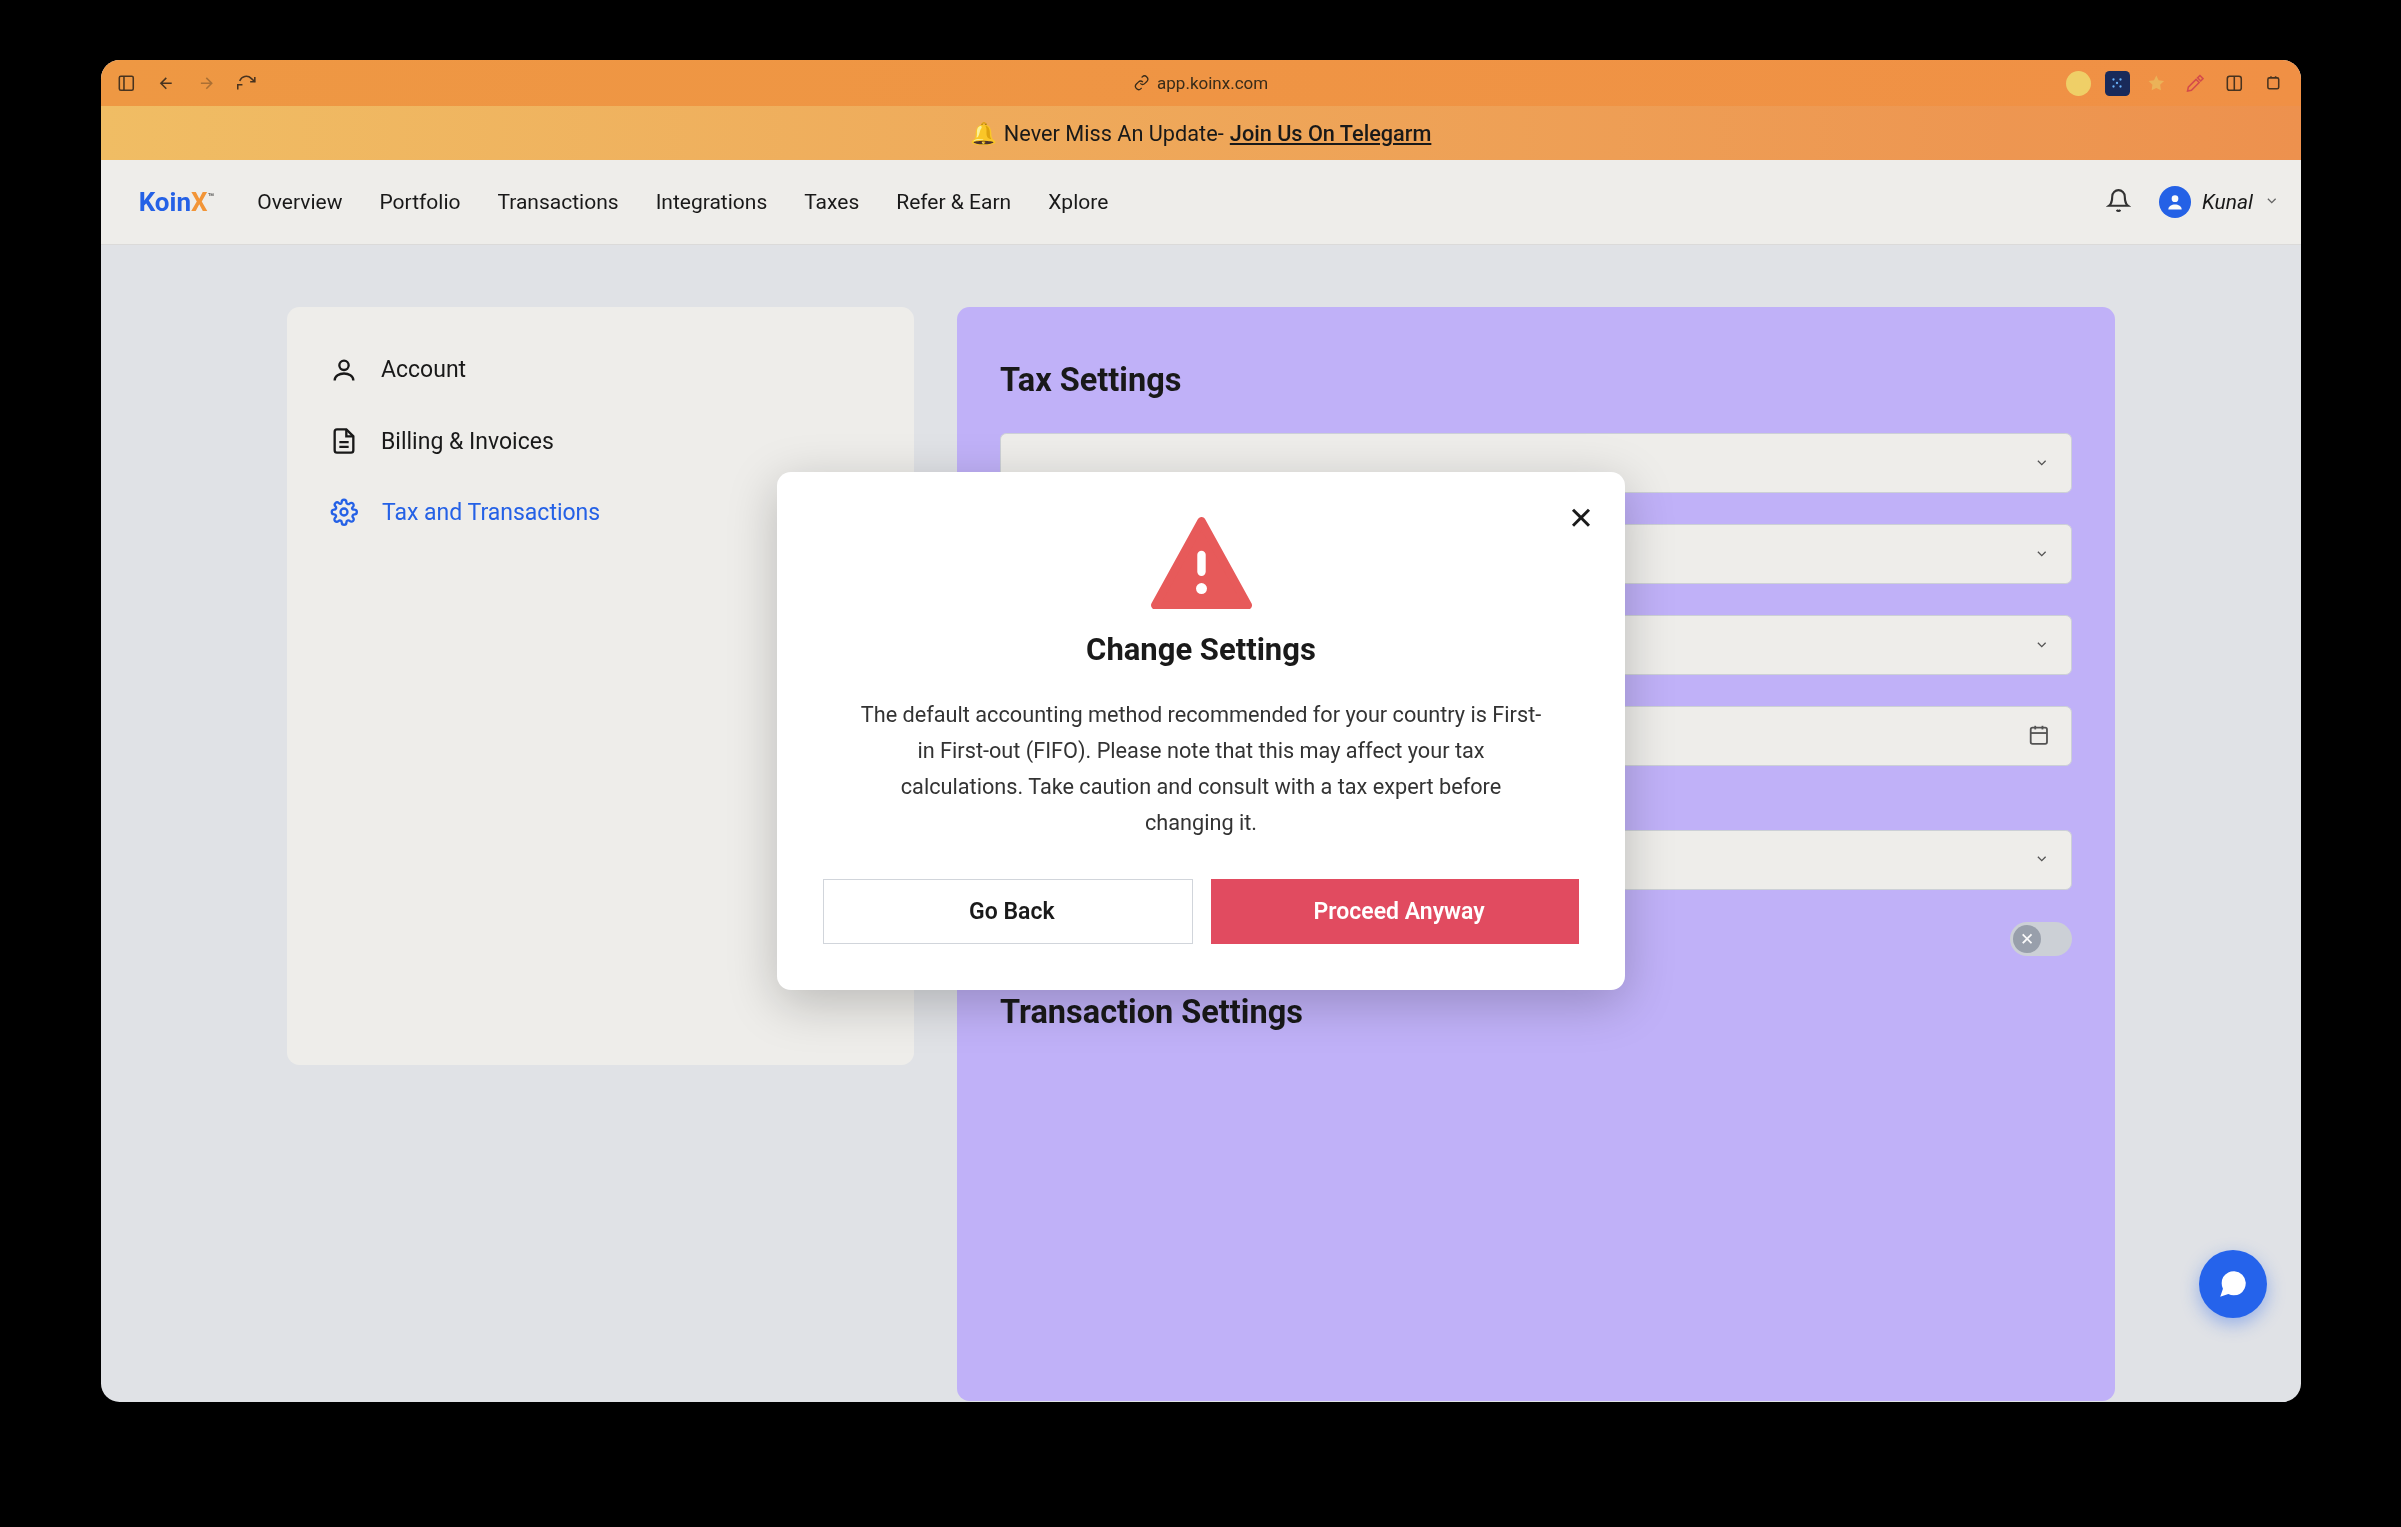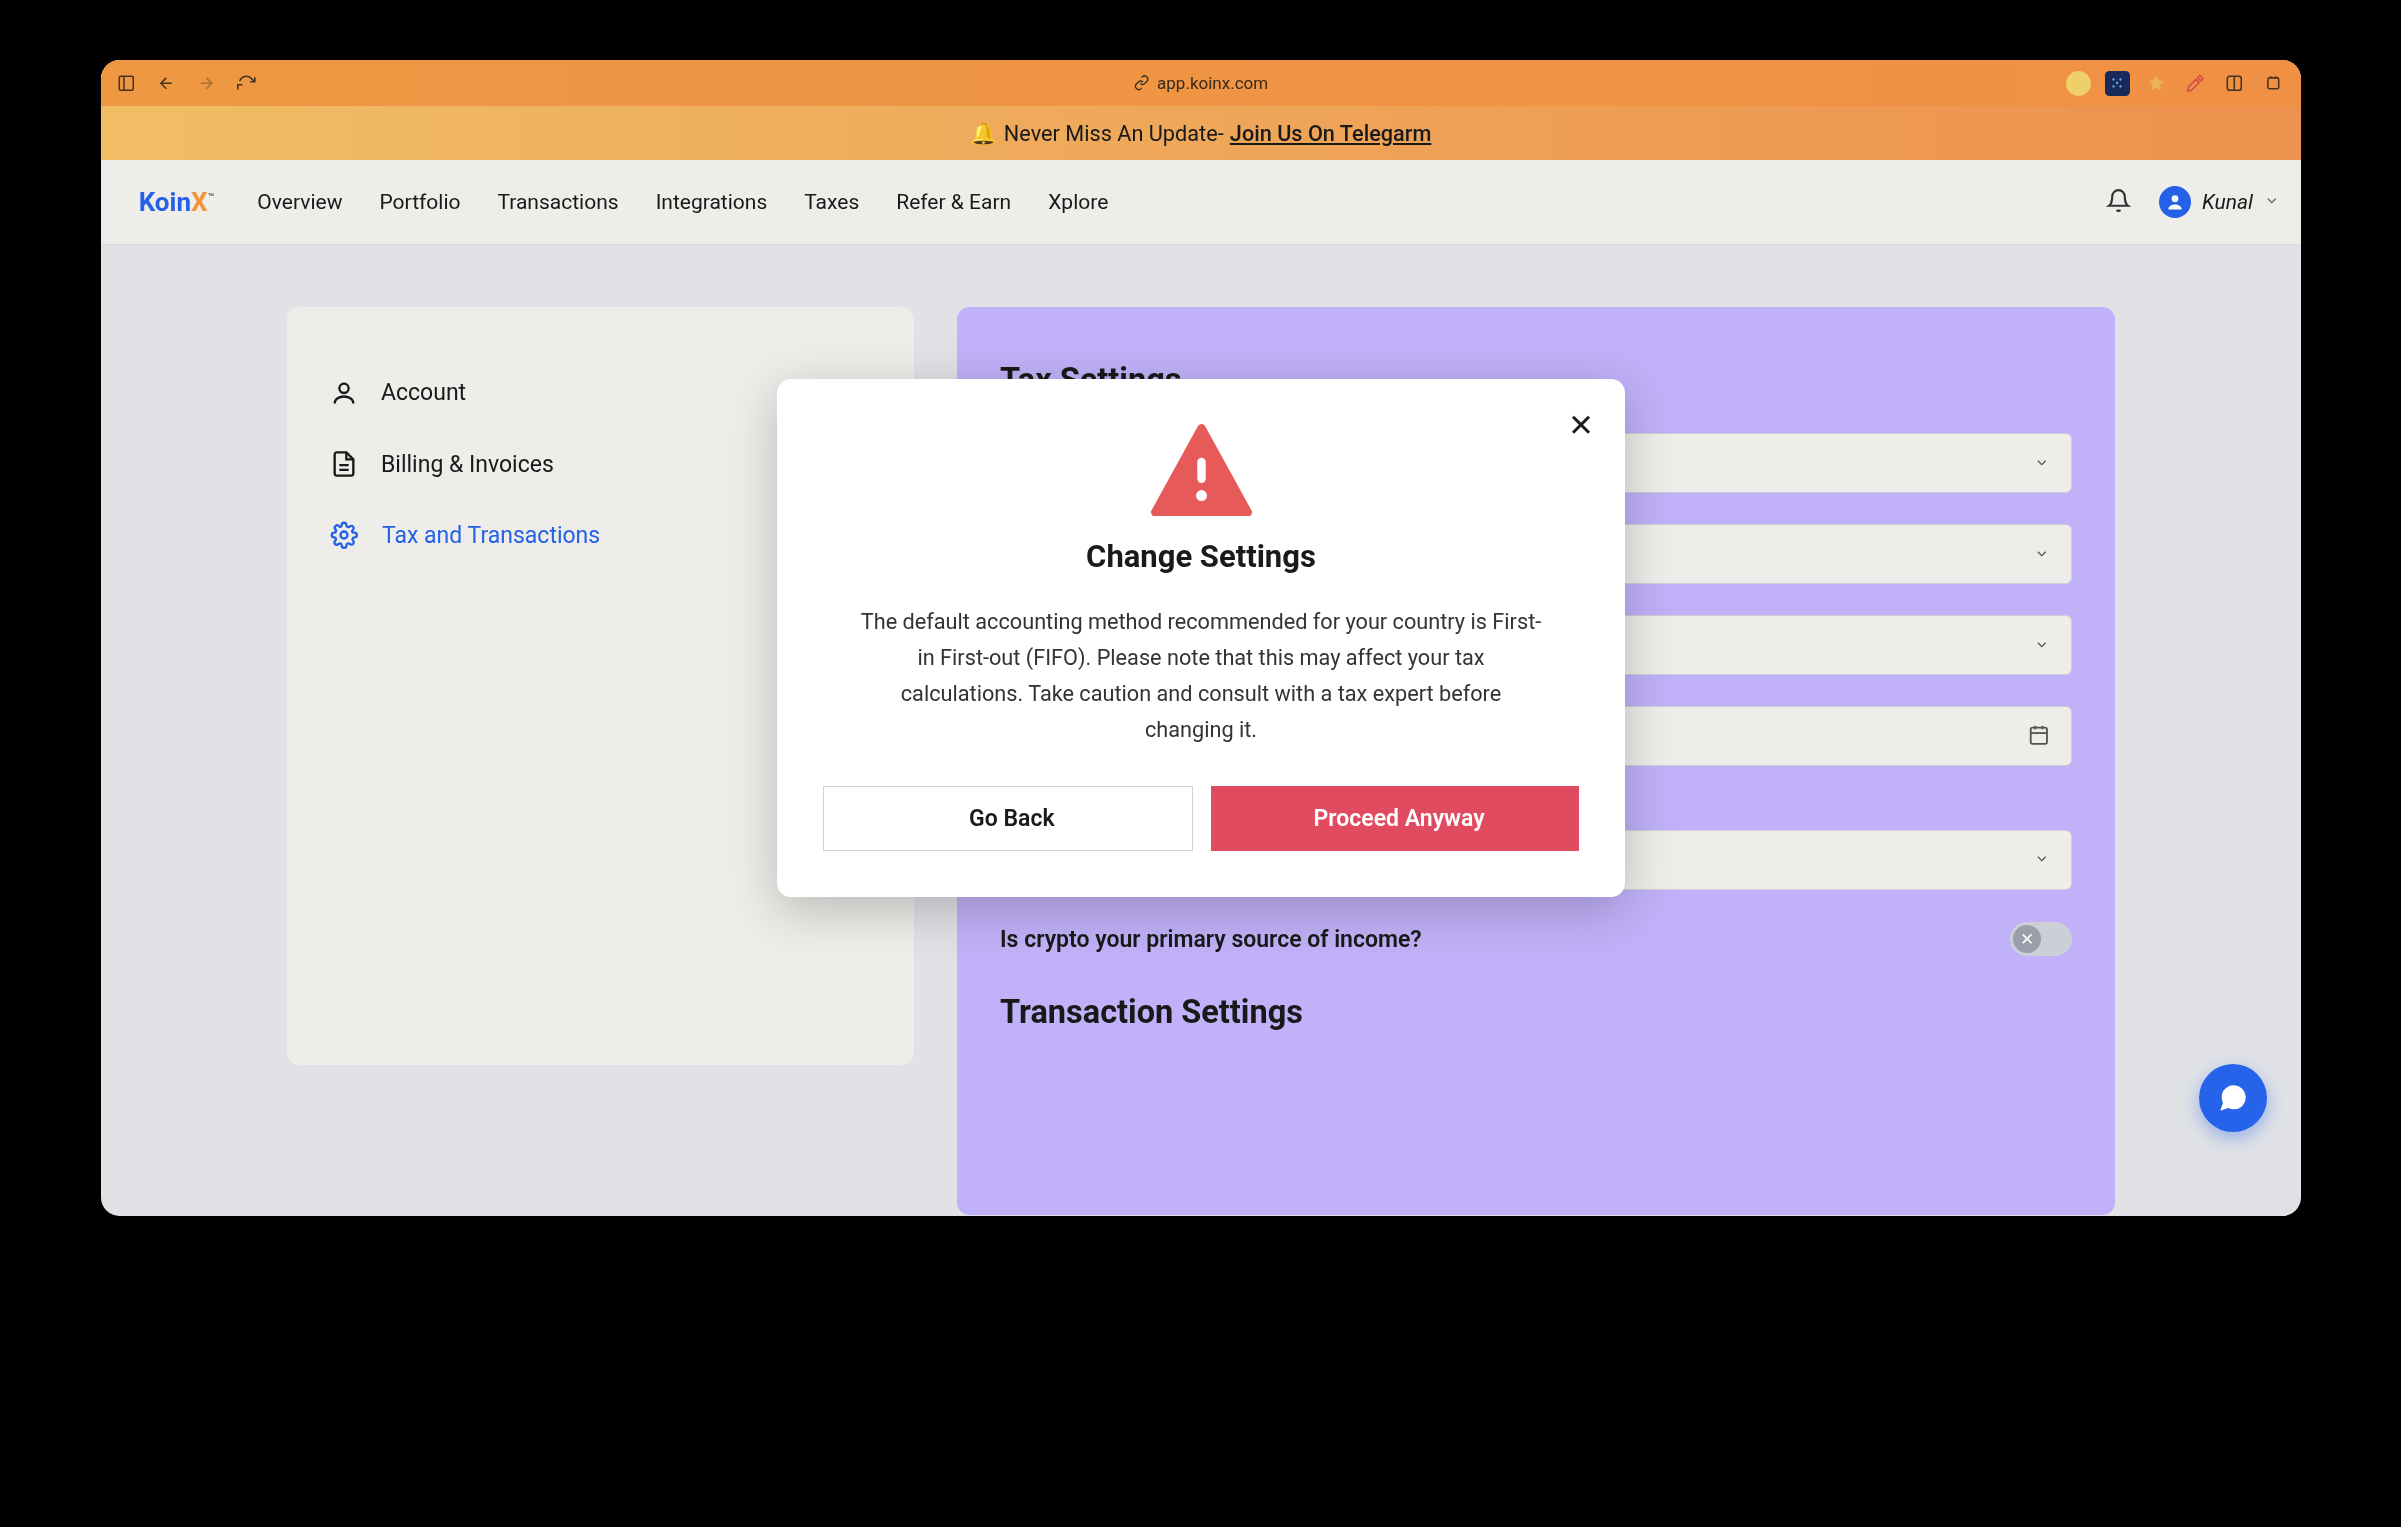--- a/index.html
+++ b/index.html
@@ -8,21 +8,21 @@
   background: #000;
   width: 2401px;
   height: 1527px;
   transform-origin: top left;
 }
 .browser-window {
   position: absolute;
   left: 101px;
   top: 60px;
   width: 2200px;
-  height: 1156px;
+  height: 1342px;
   background: #e5e7eb;
   border-radius: 18.6px;
   overflow: hidden;
   box-shadow: 0 6.2px 31px rgba(0,0,0,0.5);
 }
 .browser-chrome {
   height: 46px;
   background: linear-gradient(90deg, #f39c45 0%, #f59347 100%);
   display: flex;
   align-items: center;
@@ -98,21 +98,21 @@
 .content {
   display: flex;
   gap: 43px;
   padding: 62px 186px 0 186px;
   height: calc(100% - 186px);
 }
 .sidebar {
   width: 627px;
   background: #f3f2ef;
   border-radius: 12.4px;
-  padding: 50px 0;
+  padding: 27px 0;
   height: 758px;
 }
 .sidebar-item {
   display: flex;
   align-items: center;
   gap: 23px;
   padding: 21.7px 43px;
   font-size: 23px;
   color: #1a1a1a;
   cursor: pointer;

